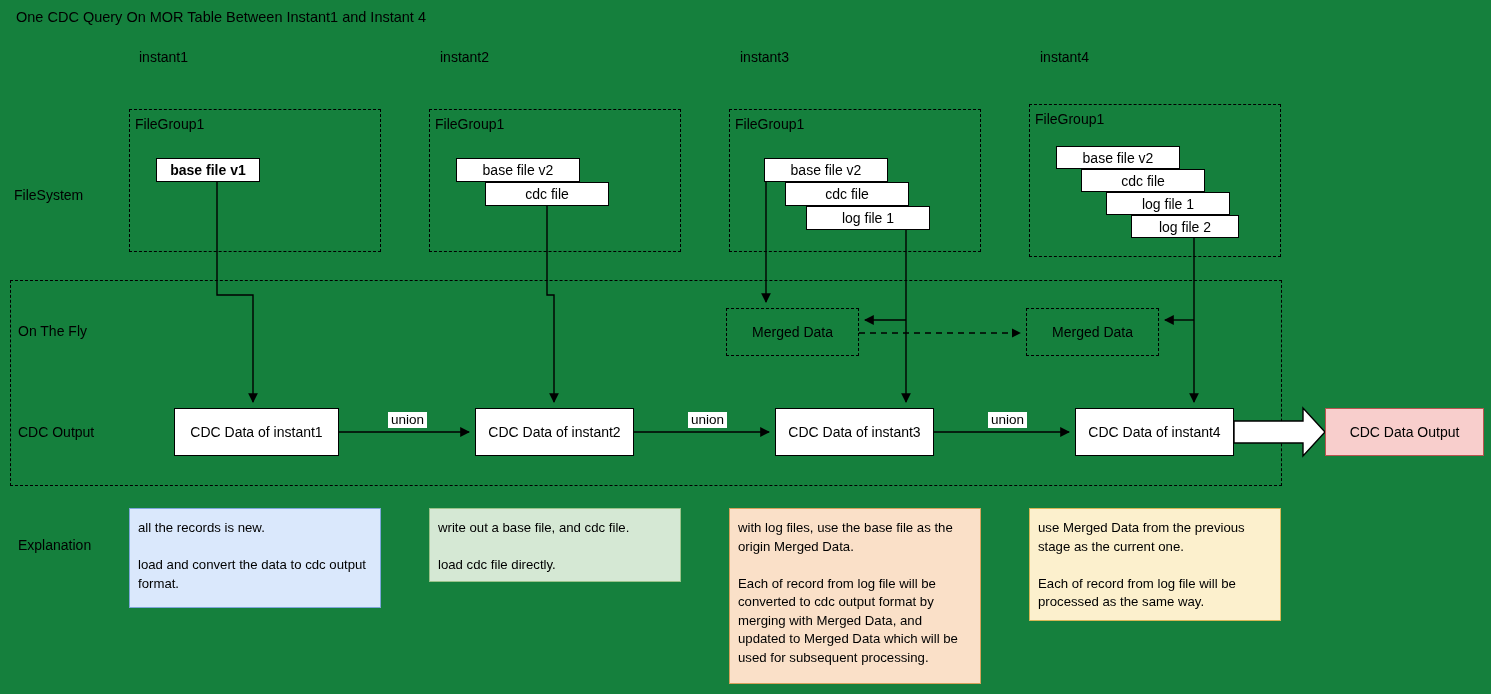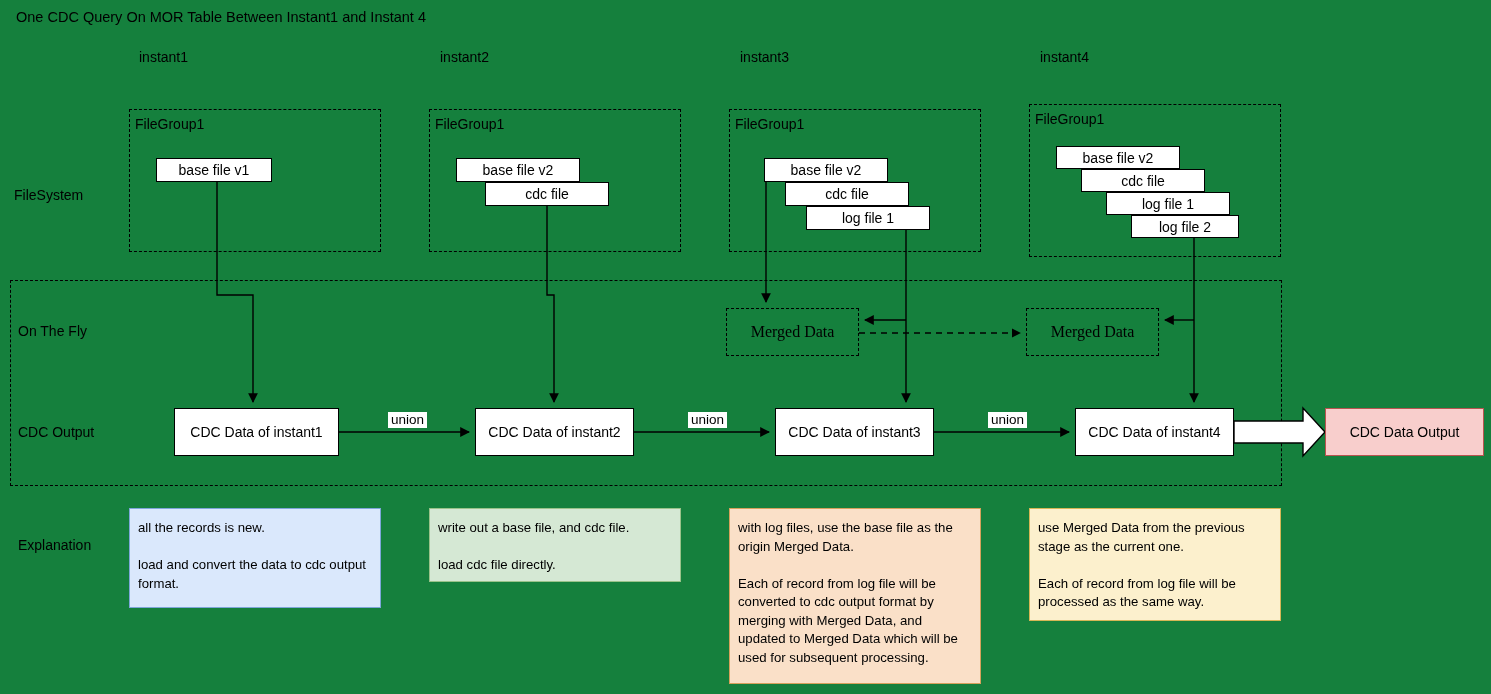--- a/index.html
+++ b/index.html
@@ -62,24 +62,23 @@
     font-size: 14px;
     line-height: 17px;
     white-space: nowrap;
   }
   .merged-box {
     border: 1.6px dashed #000;
     background: transparent;
     display: flex;
     align-items: center;
     justify-content: center;
-    font-size: 16px;
+    font-size: 14px;
     white-space: nowrap;
     z-index: 4;
-    font-family: Liberation Serif, serif;
   }
   .big-dashed {
     border: 1.6px dashed #000;
     background: transparent;
     z-index: 1;
   }
   .note-box {
     border: 1px solid #999;
     font-size: 13.2px;
     line-height: 18.5px;
@@ -128,21 +127,21 @@
   <div class="abs row-label" style="left:14px; top:186px;">FileSystem</div>
   <div class="abs row-label" style="left:18px; top:322px;">On The Fly</div>
   <div class="abs row-label" style="left:18px; top:423px;">CDC Output</div>
   <div class="abs row-label" style="left:18px; top:536px;">Explanation</div>
 
   <div class="abs big-dashed" style="left:10px; top:280px; width:1272px; height:206px;"></div>
 
   <div class="abs dashed-group" style="left:129px; top:109px; width:252px; height:143px;">
     <span class="group-title">FileGroup1</span>
   </div>
-  <div class="abs solid-box" style="left:156px; top:158px; width:116px; height:24px;">base file v1</div>
+  <div class="abs solid-box" style="left:156px; top:158px; width:104px; height:24px;font-weight:bold;">base file v1</div>
 
   <div class="abs dashed-group" style="left:429px; top:109px; width:252px; height:143px;">
     <span class="group-title">FileGroup1</span>
   </div>
   <div class="abs solid-box" style="left:456px; top:158px; width:124px; height:24px;">base file v2</div>
   <div class="abs solid-box" style="left:485px; top:182px; width:124px; height:24px;">cdc file</div>
 
   <div class="abs dashed-group" style="left:729px; top:109px; width:252px; height:143px;">
     <span class="group-title">FileGroup1</span>
   </div>

